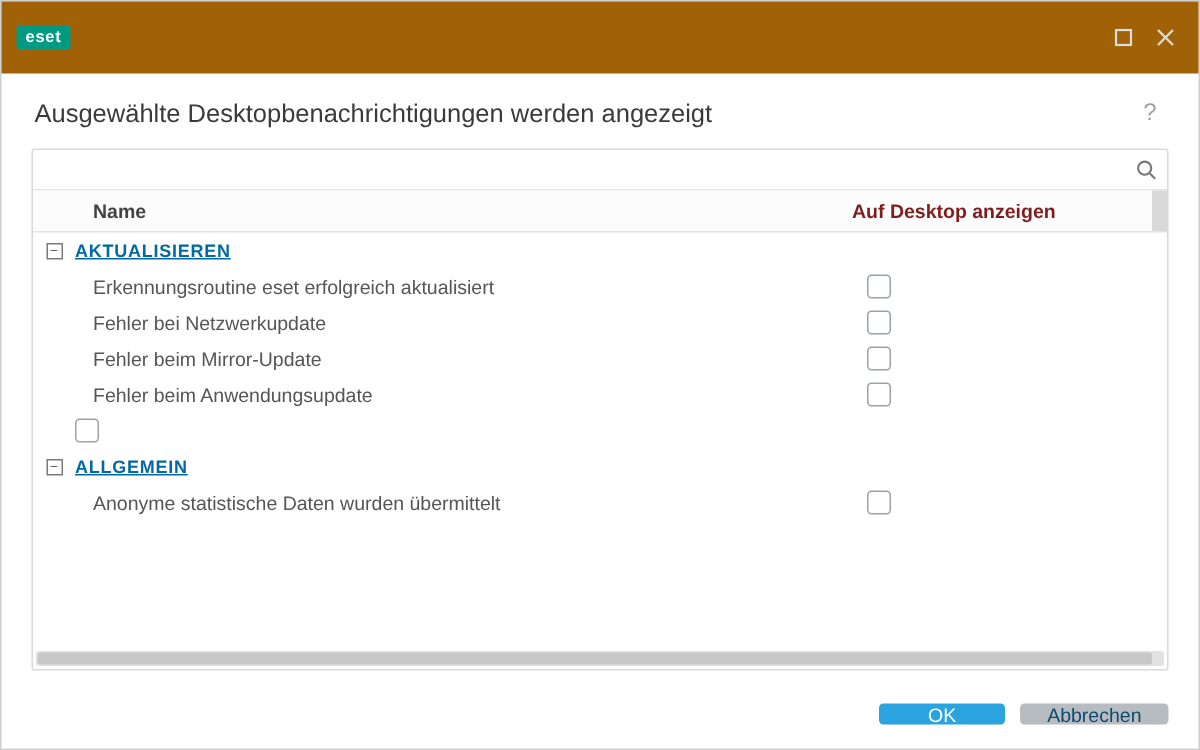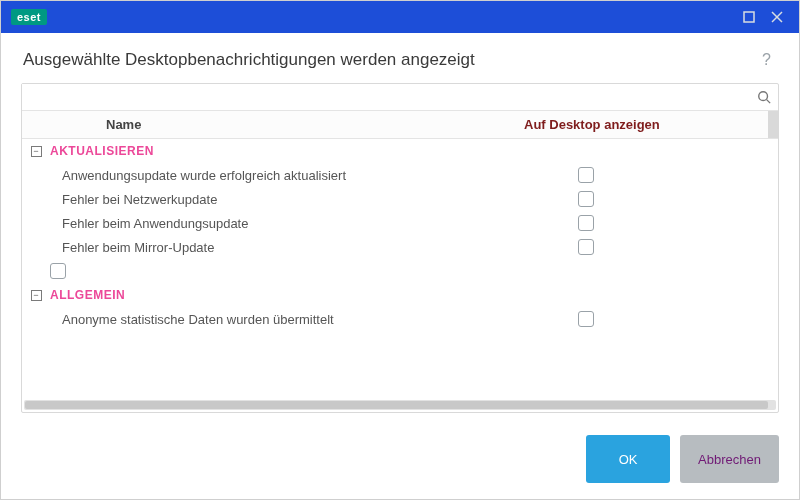--- a/index.html
+++ b/index.html
@@ -1,55 +1,55 @@
 <!DOCTYPE html>
 <html><head>
 <meta charset="utf-8">
 <style>
   * { box-sizing: border-box; }
   html, body { margin:0; padding:0; font-family: "Segoe UI", Arial, sans-serif; font-size:13px; color:#4a4a4a; }
   .window { width:800px; height:500px; background:#fff; display:flex; flex-direction:column; border:1px solid #cfcfcf; }
-  .titlebar { height:32px; background:#1d4ed8; color:#ffffff; display:flex; align-items:center; padding:0 8px 0 10px; }
+  .titlebar { height:48px; background:#a16207; color:#ffffff; display:flex; align-items:center; padding:0 8px 0 10px; }
   .brand-badge { background:#009982; color:#fff; font-weight:700; font-size:11px; padding:2px 6px; border-radius:2px; letter-spacing:0.5px; }
   .brand-name { margin-left:8px; font-size:12px; letter-spacing:1px; color:#d8dde1; font-weight:300; }
   .titlebar-spacer { flex:1; }
   .win-btn { width:28px; height:28px; display:flex; align-items:center; justify-content:center; color:#d8dde1; cursor:pointer; }
   .win-btn svg { width:12px; height:12px; stroke:#d8dde1; stroke-width:1.5; fill:none; }
   .header { padding:14px 22px 10px 22px; display:flex; align-items:center;text-align:center; }
   .header-title { font-size:17px; color:#3a3a3a; font-weight:400; }
   .header-spacer { flex:1; }
   .help-icon { color:#9aa2a8; font-size:16px; cursor:pointer; padding:4px 6px; }
   .panel { margin:0 20px 10px 20px; border:1px solid #d9d9d9; border-radius:2px; flex:1; display:flex; flex-direction:column; min-height:0; }
   .searchbar { display:flex; align-items:center; border-bottom:1px solid #e4e4e4; }
   .search-input { flex:1; border:none; outline:none; padding:6px 10px; font-size:13px; height:26px; }
   .search-btn { width:28px; height:26px; display:flex; align-items:center; justify-content:center; cursor:pointer; }
   .search-btn svg { width:14px; height:14px; stroke:#777; stroke-width:1.6; fill:none; }
-  .thead { display:flex; align-items:flex-start; border-bottom:1px solid #e4e4e4; background:#fcfcfc; padding:6px 0;gap:44px; }
+  .thead { display:flex; align-items:flex-start; border-bottom:1px solid #e4e4e4; background:#fcfcfc; padding:6px 0; }
   .th-collapse { width:28px; }
   .th-name { flex:1; padding-left:12px; font-weight:600; color:#444; }
   .th-show { width:200px; font-weight:600; color:#7f1d1d; }
   .th-scroll { width:10px; background:#d9d9d9; align-self:stretch; margin:-6px 0; }
   .tbody { flex:1; overflow-y:auto; overflow-x:hidden; position:relative; }
   .group-row { display:flex; align-items:center; padding:5px 0; }
   .collapse-toggle { width:28px; display:flex; align-items:center; justify-content:center; cursor:pointer; }
   .collapse-toggle .box { width:11px; height:11px; border:1px solid #7a7a7a; display:flex; align-items:center; justify-content:center; font-size:9px; line-height:1; color:#5a5a5a; }
-  .group-label { font-weight:700; color:#ec4899; letter-spacing:0.5px; text-transform:uppercase; font-size:12px; }
+  .group-label { font-weight:700; color:#0369a1; letter-spacing:0.5px; text-transform:uppercase; font-size:12px;text-decoration:underline; }
   .item-row { display:flex; align-items:center; padding:4px 0; }
   .cell-indent { width:28px; }
   .cell-name { flex:1; padding-left:12px; color:#555; }
   .cell-check { width:200px; display:flex; align-items:center; }
   .chk { width:16px; height:16px; border:1px solid #9aa2a8; border-radius:3px; display:flex; align-items:center; justify-content:center; cursor:pointer; background:#fff; }
   .chk.checked { background:#0f7ed6; border-color:#0f7ed6; }
   .chk.checked svg { width:11px; height:11px; stroke:#fff; stroke-width:2.8; fill:none; stroke-linecap:round; stroke-linejoin:round; }
   .hscroll { height:10px; background:#e2e2e2; margin:0 2px 2px 2px; border-radius:2px; position:relative; }
   .hscroll-thumb { position:absolute; left:1px; top:1px; bottom:1px; right:8px; background:#c8c8c8; border-radius:2px; }
   .footer { display:flex; justify-content:flex-end; padding:12px 20px 16px 20px; gap:10px; }
-  .btn { min-width:84px; height:48px; border:none; border-radius:3px; font-size:13px; cursor:pointer; padding:0 18px; }
+  .btn { min-width:84px; height:14px; border:none; border-radius:3px; font-size:13px; cursor:pointer; padding:0 18px; }
   .btn-primary { background:#2aa3df; color:#fff; }
-  .btn-secondary { background:#b7bcc0; color:#701a75; }
+  .btn-secondary { background:#b7bcc0; color:#0c4a6e; }
   
   .tbody::-webkit-scrollbar { width:10px; }
   .tbody::-webkit-scrollbar-track { background:#f0f0f0; }
   .tbody::-webkit-scrollbar-thumb { background:#c8c8c8; border-radius:2px; }
 </style>
 </head>
 <body>
 
 <div class="window">
 
@@ -98,42 +98,42 @@
 
     <div class="tbody" id="tbody">
         <div class="group-row">
           <div class="collapse-toggle">
             <div class="box">−</div>
           </div>
           <div class="group-label">AKTUALISIEREN</div>
         </div>
         <div class="item-row">
           <div class="cell-indent"></div>
-          <div class="cell-name">Anwendungsupdate wurde erfolgreich aktualisiert</div>
+          <div class="cell-name">Erkennungsroutine eset erfolgreich aktualisiert</div>
           <div class="cell-check">
             <div class="chk"></div>
           </div>
         </div>
         <div class="item-row">
           <div class="cell-indent"></div>
           <div class="cell-name">Fehler bei Netzwerkupdate</div>
           <div class="cell-check">
             <div class="chk"></div>
           </div>
         </div>
         <div class="item-row">
           <div class="cell-indent"></div>
-          <div class="cell-name">Fehler beim Anwendungsupdate</div>
+          <div class="cell-name">Fehler beim Mirror-Update</div>
           <div class="cell-check">
             <div class="chk"></div>
           </div>
         </div>
         <div class="item-row">
           <div class="cell-indent"></div>
-          <div class="cell-name">Fehler beim Mirror-Update</div>
+          <div class="cell-name">Fehler beim Anwendungsupdate</div>
           <div class="cell-check">
             <div class="chk"></div>
           </div>
         </div>
         <div class="item-row">
           <div class="cell-indent"></div>
           <div class="cell-check">
             <div class="chk"></div>
           </div>
         </div>

